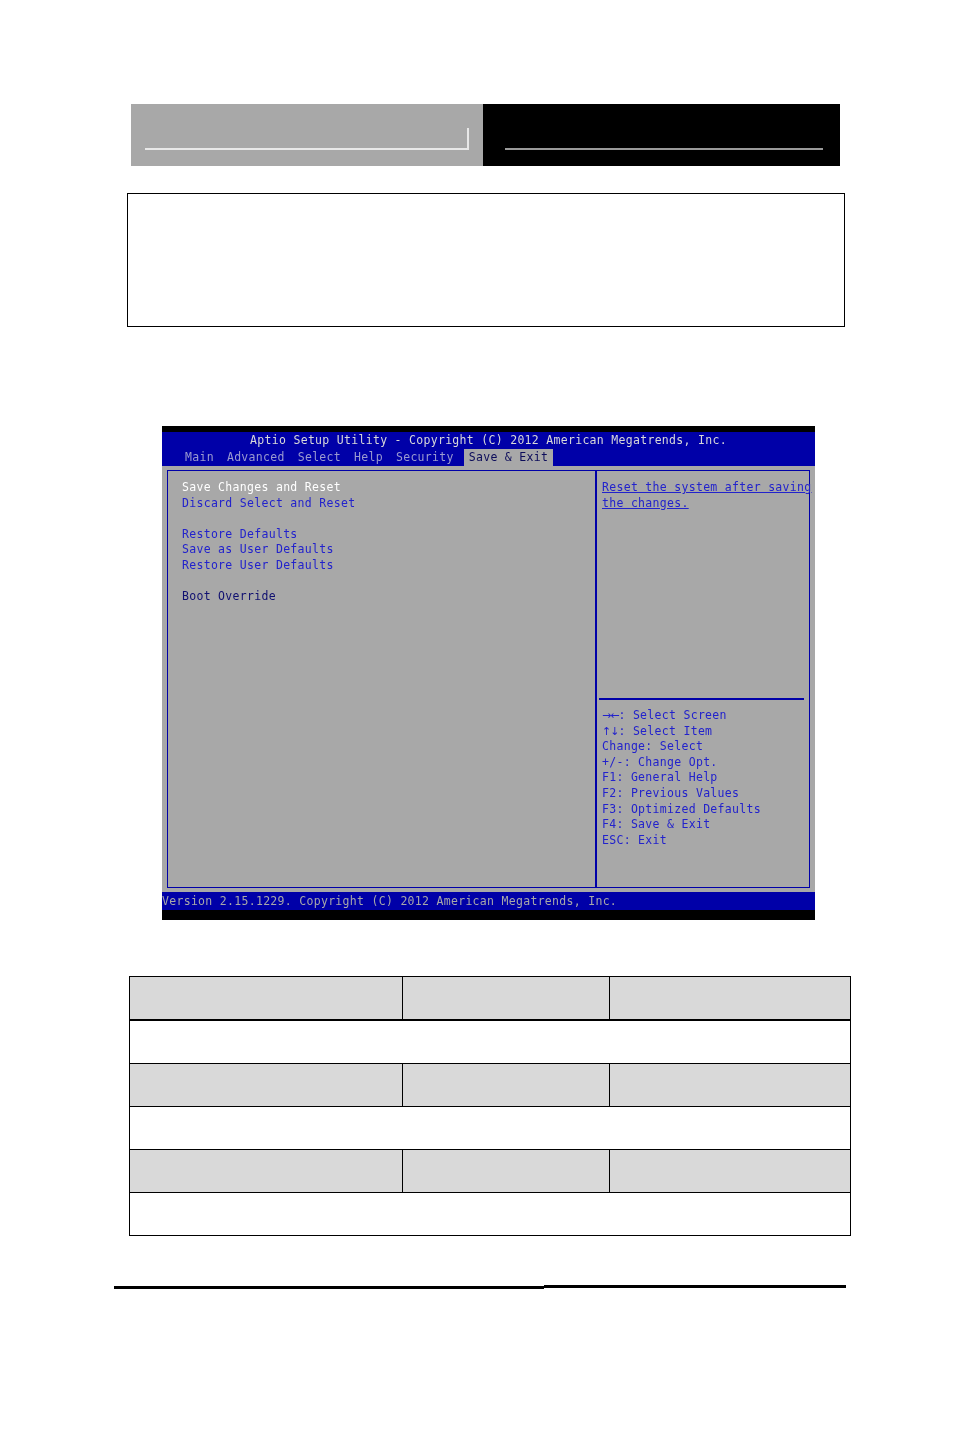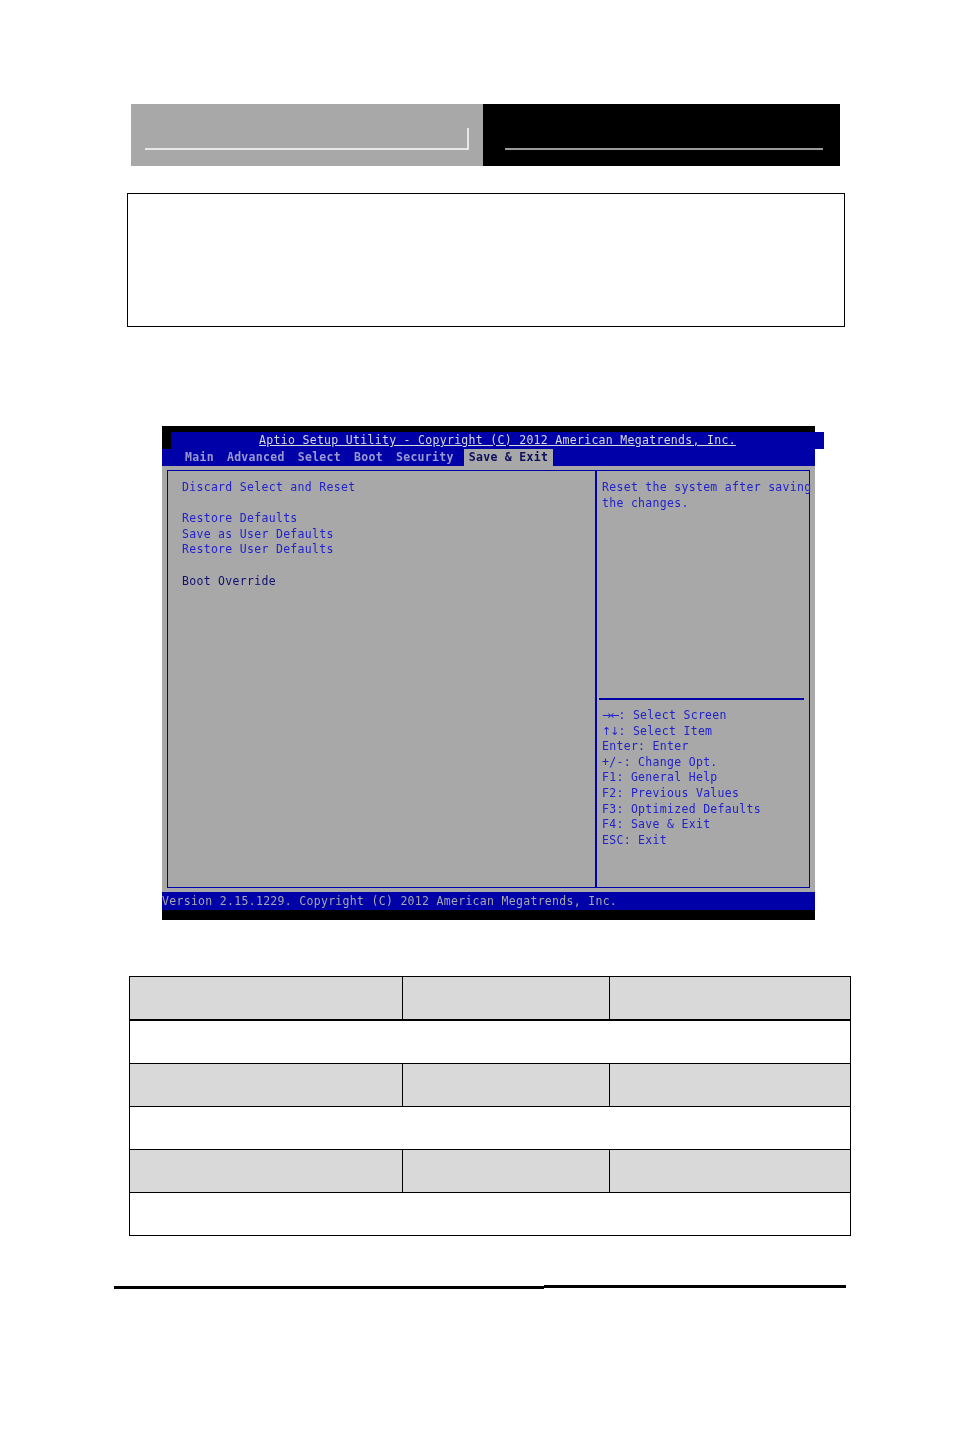--- a/index.html
+++ b/index.html
@@ -84,49 +84,47 @@
     height: 494px;
     background: #000000;
     font-family: "DejaVu Sans Mono", "Liberation Mono", monospace;
     font-size: 11.5px;
     line-height: 15.6px;
     letter-spacing: 0.3px;
     box-sizing: border-box;
   }
   .bios-titlebar {
     position: absolute;
-    left: 9px;
+    left: 0;
     top: 6px;
     width: 653px;
     height: 17px;
     background: #0000a8;
     color: #d8d8d8;
     text-align: center;
     line-height: 17px;
     white-space: pre;
-    text-decoration: underline;
   }
   .bios-menubar {
     position: absolute;
     left: 0;
     top: 23px;
     width: 653px;
     height: 17px;
     background: #0000a8;
     white-space: nowrap;
     padding-left: 20px;
     box-sizing: border-box;
   }
   .bios-menu-item {
     display: inline-block;
     color: #9a9ad0;
     line-height: 17px;
     padding: 0 3px;
     margin-right: 7px;
-    font-weight: bold;
   }
   .bios-menu-item.active {
     background: #a8a8a8;
     color: #0c0c5a;
     margin-right: 0;
     padding: 0 5px;
   }
 
   .bios-body {
     position: absolute;
@@ -179,20 +177,21 @@
   .bios-right-panel {
     position: absolute;
     left: 440px;
     top: 14px;
     width: 200px;
   }
   .bios-help-line {
     color: #2222cc;
     white-space: pre;
     height: 15.6px;
+    text-decoration: underline;
   }
   .bios-help-sep {
     position: absolute;
     left: 437px;
     top: 232px;
     width: 205px;
     height: 1.5px;
     background: #0000a8;
   }
   .bios-keys {
@@ -287,48 +286,49 @@
   </div>
 </div>
 
 <div id="callout-box"></div>
 
 <div id="bios-screen">
 
   <div class="bios-titlebar">Aptio Setup Utility - Copyright (C) 2012 American Megatrends, Inc.</div>
 
   <div class="bios-menubar">
-    <span class="bios-menu-item">Main</span><span class="bios-menu-item">Advanced</span><span class="bios-menu-item">Select</span><span class="bios-menu-item">Boot</span><span class="bios-menu-item">Security</span><span class="bios-menu-item active">Save &amp; Exit</span>
+    <span class="bios-menu-item">Main</span><span class="bios-menu-item">Advanced</span><span class="bios-menu-item">Select</span><span class="bios-menu-item">Help</span><span class="bios-menu-item">Security</span><span class="bios-menu-item active">Save &amp; Exit</span>
   </div>
 
   <div class="bios-body">
     <div class="bios-panel-frame"></div>
     <div class="bios-divider-v"></div>
 
     <div class="bios-left-panel">
+      <div class="bios-item selected">Save Changes and Reset</div>
       <div class="bios-item">Discard Select and Reset</div>
       <div class="bios-spacer"></div>
       <div class="bios-item">Restore Defaults</div>
       <div class="bios-item">Save as User Defaults</div>
       <div class="bios-item">Restore User Defaults</div>
       <div class="bios-spacer"></div>
       <div class="bios-item plain">Boot Override</div>
     </div>
 
     <div class="bios-right-panel">
       <div class="bios-help-line">Reset the system after saving</div>
       <div class="bios-help-line">the changes.</div>
     </div>
 
     <div class="bios-help-sep"></div>
 
     <div class="bios-keys">
       <div class="bios-key-line"><span class="bios-arrow">→←</span><span>: Select Screen</span></div>
       <div class="bios-key-line"><span class="bios-arrow">↑↓</span><span>: Select Item</span></div>
-      <div class="bios-key-line">Enter: Enter</div>
+      <div class="bios-key-line">Change: Select</div>
       <div class="bios-key-line">+/-: Change Opt.</div>
       <div class="bios-key-line">F1: General Help</div>
       <div class="bios-key-line">F2: Previous Values</div>
       <div class="bios-key-line">F3: Optimized Defaults</div>
       <div class="bios-key-line">F4: Save &amp; Exit</div>
       <div class="bios-key-line">ESC: Exit</div>
     </div>
   </div>
 
   <div class="bios-footer">Version 2.15.1229. Copyright (C) 2012 American Megatrends, Inc.</div>

